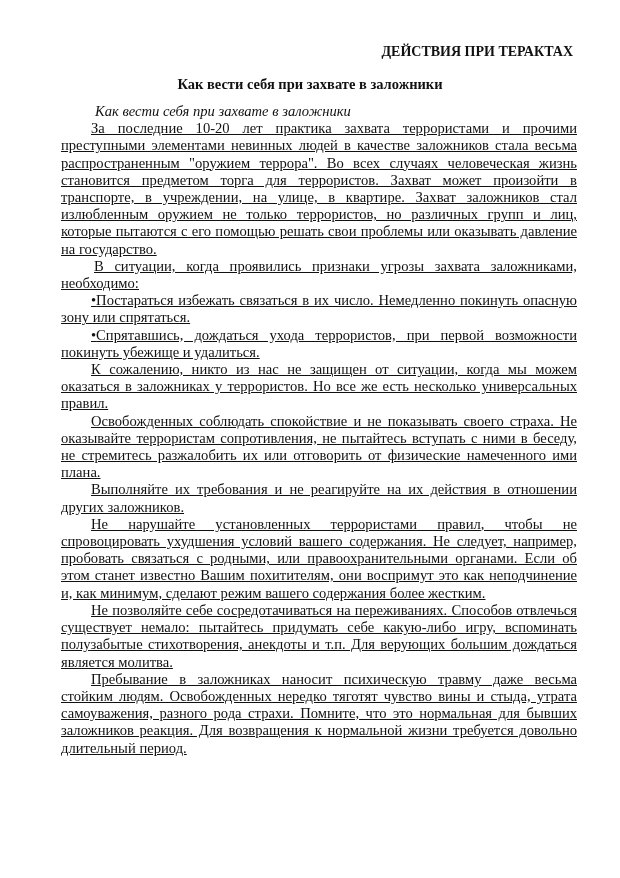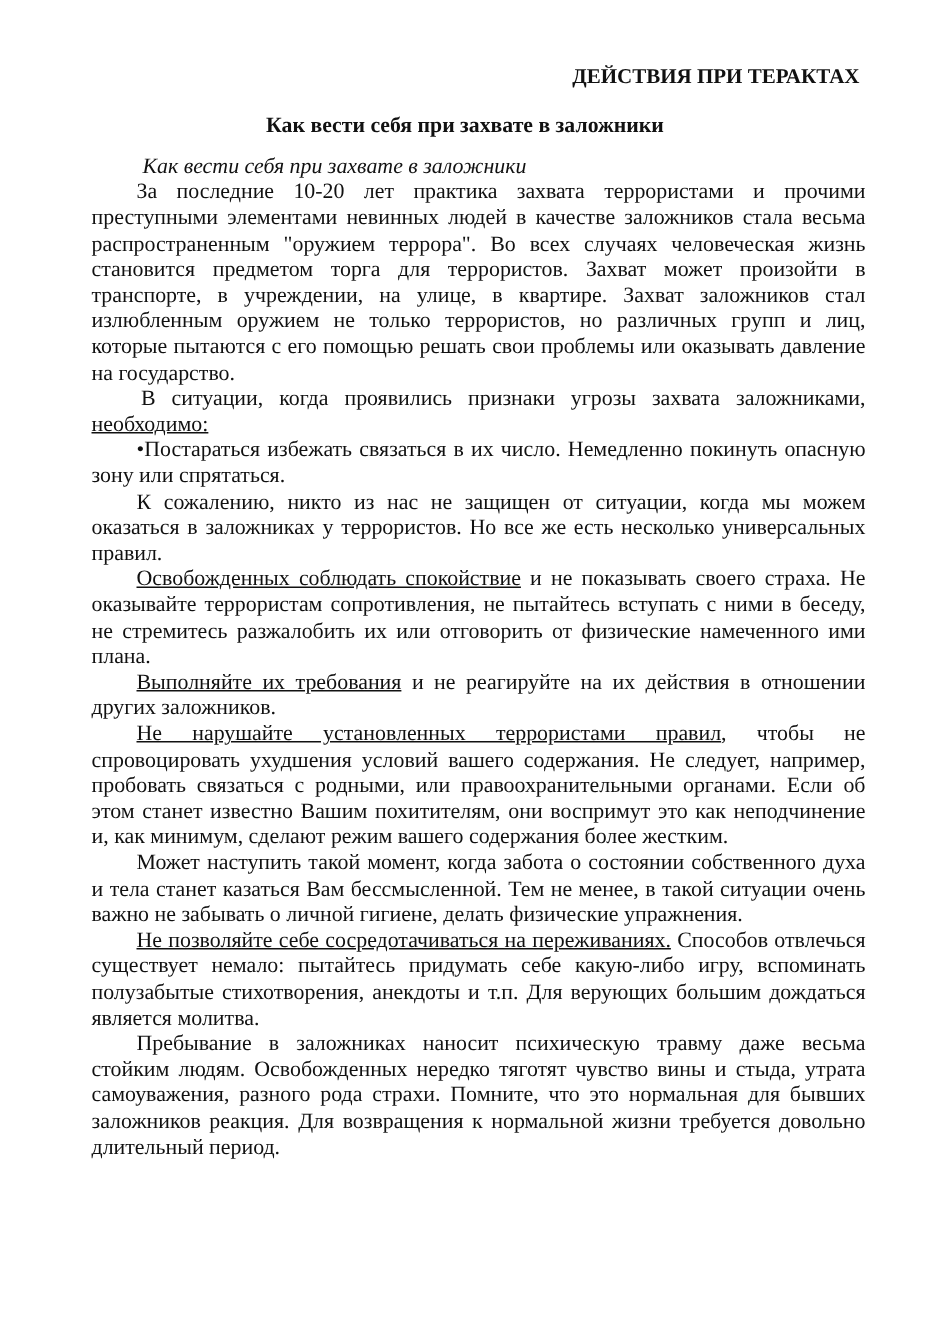--- a/index.html
+++ b/index.html
@@ -3,50 +3,50 @@
 <meta charset="utf-8">
 <style>
   html, body { margin:0; padding:0; background:#ffffff; }
   body { width:620px; height:878px; position:relative; overflow:hidden;
          font-family:"Liberation Serif","DejaVu Serif",serif; color:#111; }
   .page { position:absolute; left:0; top:0; width:620px; height:878px; }
   .header { position:absolute; right:47px; top:44px; font-weight:bold; font-size:14px;text-align:right; }
   .title { position:absolute; left:0; width:620px; top:76px; text-align:center; font-weight:bold; font-size:14.5px; }
   .body { position:absolute; left:61px; width:516px; top:103px; font-size:14.6px; line-height:17.2px; }
   .subtitle { font-style:italic; padding-left:34px; }
-  p { margin:0; text-align:justify; text-indent:30px; }
+  p { margin:0; text-align:justify; text-indent:30px;text-decoration:underline; }
   p.ind2 { text-indent:33px; }
   .u { text-decoration:underline; }
   .bullet::before { content:"\2022"; }
 </style>
 </head>
 <body>
 
 <div class="page">
   <div class="header">ДЕЙСТВИЯ ПРИ ТЕРАКТАХ</div>
   <div class="title">Как вести себя при захвате в заложники</div>
 
   <div class="body">
     <div class="subtitle">Как вести себя при захвате в заложники</div>
 
     <p>За последние 10-20 лет практика захвата террористами и прочими преступными элементами невинных людей в качестве заложников стала весьма распространенным "оружием террора". Во всех случаях человеческая жизнь становится предметом торга для террористов. Захват может произойти в транспорте, в учреждении, на улице, в квартире. Захват заложников стал излюбленным оружием не только террористов, но различных групп и лиц, которые пытаются с его помощью решать свои проблемы или оказывать давление на государство.</p>
 
     <p class="ind2"><span>В ситуации, когда проявились признаки угрозы захвата заложниками, </span><span class="u">необходимо:</span></p>
 
     <p><span class="bullet"></span><span>Постараться избежать связаться в их число. Немедленно покинуть опасную зону или спрятаться.</span></p>
 
+    <p><span class="bullet"></span><span>Спрятавшись, дождаться ухода террористов, при первой возможности покинуть убежище и удалиться.</span></p>
 
 
     <p>К сожалению, никто из нас не защищен от ситуации, когда мы можем оказаться в заложниках у террористов. Но все же есть несколько универсальных правил.</p>
 
     <p><span class="u">Освобожденных соблюдать спокойствие</span><span> и не показывать своего страха. Не оказывайте террористам сопротивления, не пытайтесь вступать с ними в беседу, не стремитесь разжалобить их или отговорить от физические намеченного ими плана.</span></p>
 
     <p><span class="u">Выполняйте их требования</span><span> и не реагируйте на их действия в отношении других заложников.</span></p>
 
     <p><span class="u">Не нарушайте установленных террористами правил</span><span>, чтобы не спровоцировать ухудшения условий вашего содержания. Не следует, например, пробовать связаться с родными, или правоохранительными органами. Если об этом станет известно Вашим похитителям, они воспримут это как неподчинение и, как минимум, сделают режим вашего содержания более жестким.</span></p>
 
-    <p>Может наступить такой момент, когда забота о состоянии собственного духа и тела станет казаться Вам бессмысленной. Тем не менее, в такой ситуации очень важно не забывать о личной гигиене, делать физические упражнения.</p>
 
     <p><span class="u">Не позволяйте себе сосредотачиваться на переживаниях.</span><span> Способов отвлечься существует немало: пытайтесь придумать себе какую-либо игру, вспоминать полузабытые стихотворения, анекдоты и т.п. Для верующих большим дождаться является молитва.</span></p>
 
     <p>Пребывание в заложниках наносит психическую травму даже весьма стойким людям. Освобожденных нередко тяготят чувство вины и стыда, утрата самоуважения, разного рода страхи. Помните, что это нормальная для бывших заложников реакция. Для возвращения к нормальной жизни требуется довольно длительный период.</p>
   </div>
 </div>
 
 </body></html>

